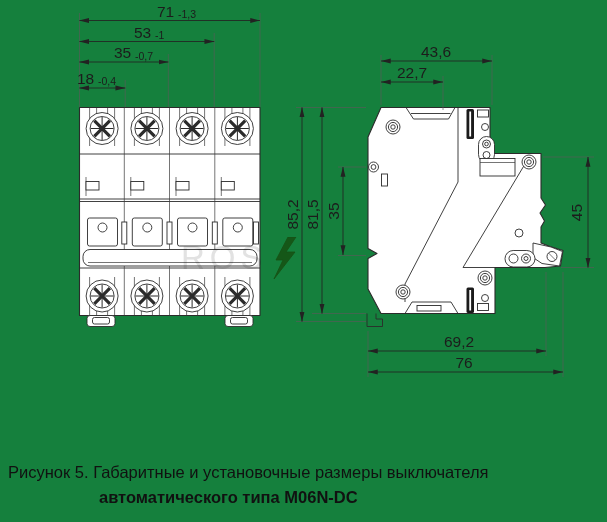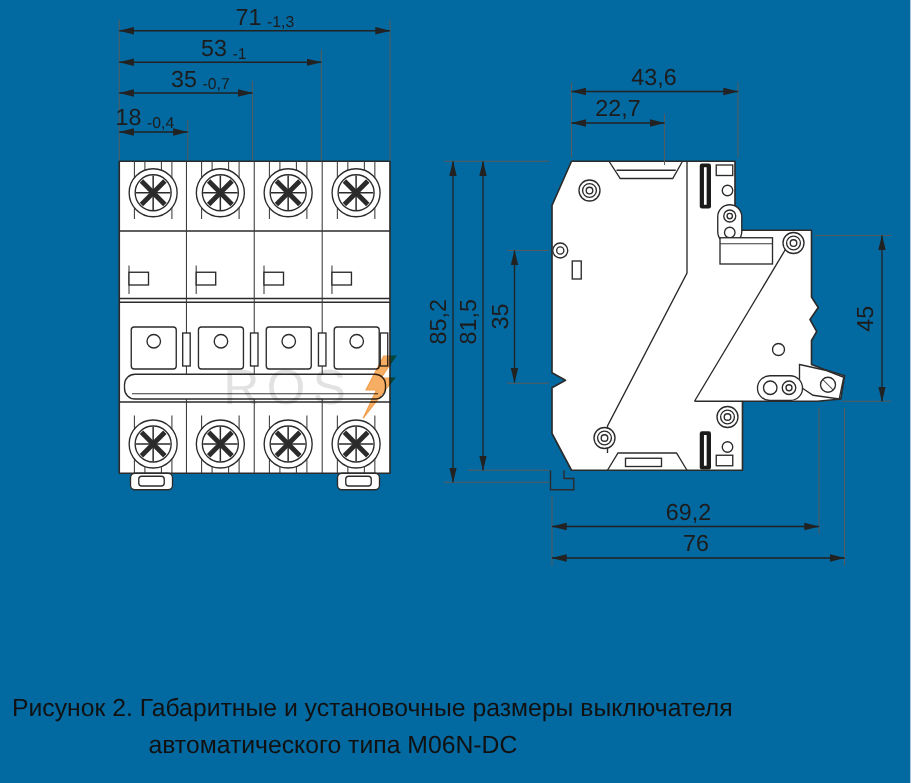--- a/index.html
+++ b/index.html
@@ -1,33 +1,33 @@
 <!DOCTYPE html>
 <html><head>
 <meta charset="utf-8">
 <style>
   html,body{margin:0;padding:0;background:#fff;}
-  #stage{position:relative;width:607px;height:522px;background:#0369a1;overflow:hidden;
+  #stage{position:relative;width:607px;height:522px;background:#15803d;overflow:hidden;
          font-family:"Liberation Sans", sans-serif;}
   #drawing{position:absolute;left:0;top:0;}
   svg text{fill:#1c1c1c;font-family:"Liberation Sans", sans-serif;}
   .dim-main{font-size:15.5px;}
   .dim-tol{font-size:10.5px;}
   .outline{fill:#ffffff;stroke:#2b2b2b;stroke-width:1.1;stroke-linejoin:round;}
   .ln{fill:none;stroke:#2b2b2b;stroke-width:0.9;}
   .ln-thin{fill:none;stroke:#3a3a3a;stroke-width:0.7;}
   .wfill{fill:#ffffff;stroke:#2b2b2b;stroke-width:0.9;}
   .dark{fill:#1b1b1b;stroke:none;}
   .ext{stroke:#5a5a5a;stroke-width:0.65;fill:none;}
   .dim{stroke:#222;stroke-width:0.85;fill:none;}
   #watermark{position:absolute;left:149px;top:238px;height:40px;display:flex;align-items:center;
              gap:5px;mix-blend-mode:multiply;pointer-events:none;}
-  #watermark .wm-txt{font-size:33px;letter-spacing:5px;color:#e2e2e2;font-weight:400;white-space:nowrap;}
+  #watermark .wm-txt{font-size:33px;letter-spacing:5px;color:#e2e2e2;font-weight:400;white-space:nowrap;margin-left:32px;}
   #caption{position:absolute;left:8px;top:460px;font-size:16.5px;line-height:25px;color:#111;}
-  #caption .cap2{padding-left:91px;}
+  #caption .cap2{padding-left:91px;font-weight:bold;}
 </style>
 </head>
 <body>
 
 <div id="stage">
 
 <svg id="drawing" width="607" height="445" viewBox="0 0 607 445">
   <defs>
     <marker id="arr" viewBox="0 0 12 7" refX="11.5" refY="3.5" markerWidth="12" markerHeight="7" orient="auto-start-reverse">
           <path d="M0,0.6 L12,3.5 L0,6.4 Z" fill="#222"></path>
@@ -244,16 +244,16 @@
 </svg>
 
   <div id="watermark">
     <span class="wm-txt">ROS</span>
     <svg width="24" height="42" viewBox="0 0 24 42">
       <polygon points="15,0 3,23 10,23 1,42 22,15 13,15 23,0" fill="#f5a049" opacity="0.85" stroke="#ef8f2f" stroke-width="0.8"></polygon>
     </svg>
   </div>
 
   <div id="caption">
-    <div class="cap1">Рисунок 2. Габаритные и установочные размеры выключателя</div>
+    <div class="cap1">Рисунок 5. Габаритные и установочные размеры выключателя</div>
     <div class="cap2">автоматического типа M06N-DC</div>
   </div>
 </div>
 
 </body></html>

